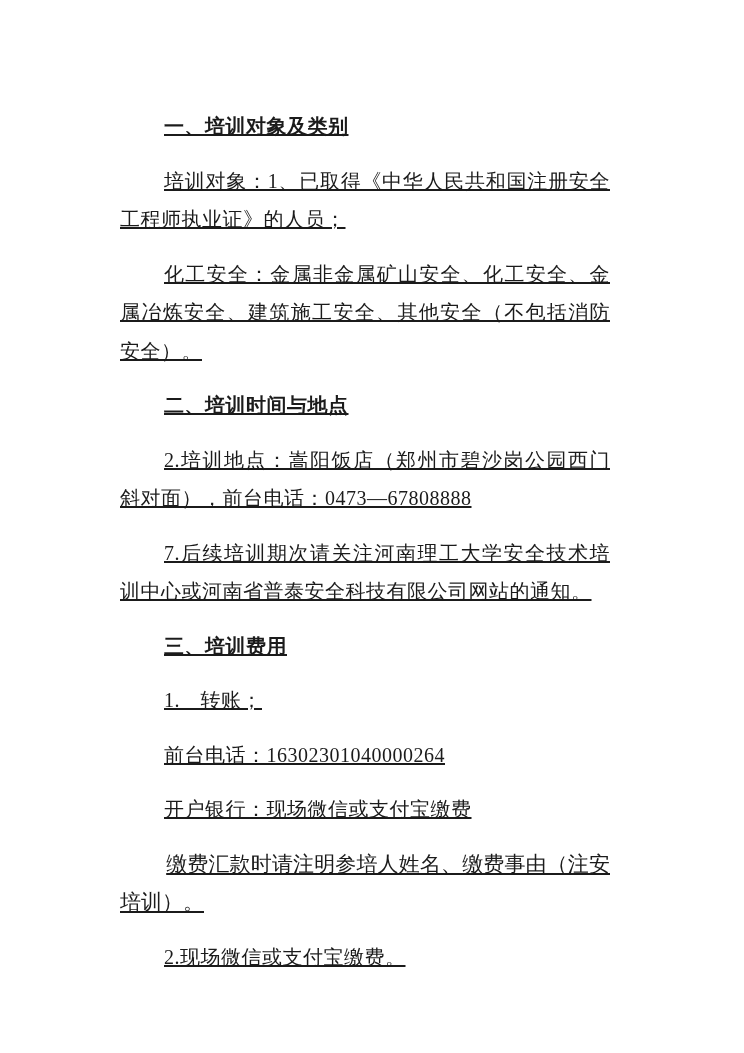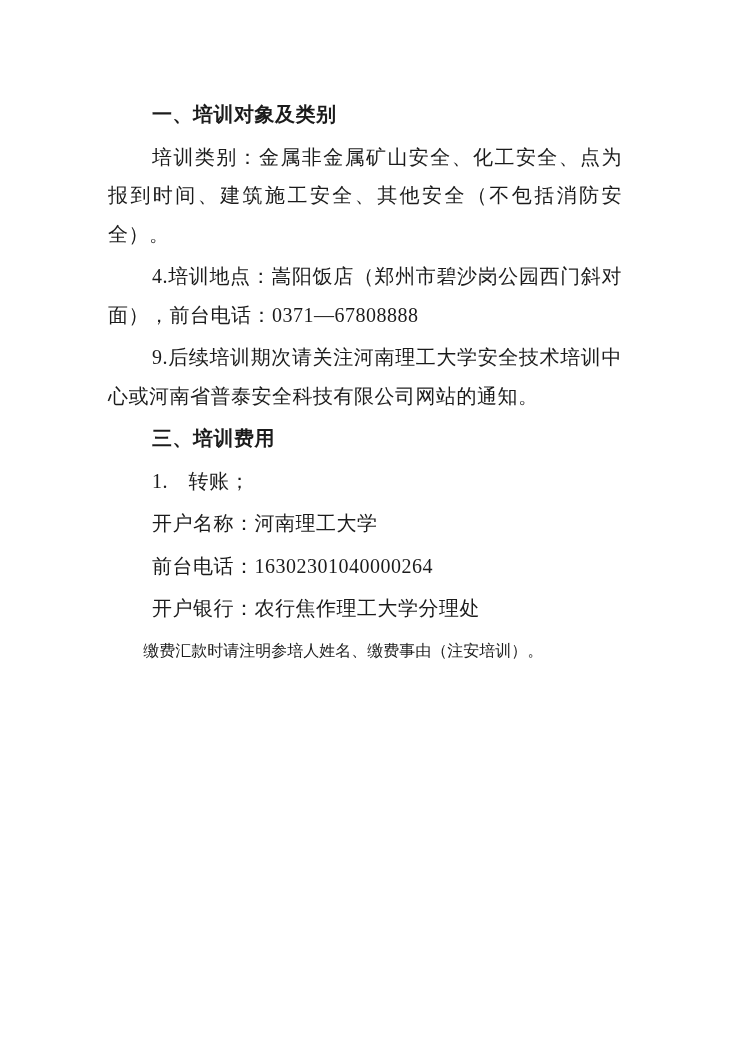--- a/index.html
+++ b/index.html
@@ -16,47 +16,50 @@
     font-family: "Liberation Serif", "DejaVu Serif", serif;
     color: #1b1b1b;
   }
   .content {
     position: absolute;
     left: 104px;
     top: 91px;
     width: 522px;
   }
   .content p {
-    margin: 4px;
+    margin: 16px;
     font-size: 20px;
     line-height: 38.5px;
     letter-spacing: 0.5px;
     text-align: justify;
     text-justify: inter-character;
     text-indent: 2.2em;
     word-break: break-all;
+    text-decoration: underline;
   }
   .content p.heading {
     font-weight: bold;
     text-align: left;
   }
   .content p.compress {
-    font-size: 16px;
+    font-size: 21px;
     letter-spacing: 0;
   }
 </style>
 </head>
 <body>
 
 <div class="page">
   <div class="content">
     <p class="heading">一、培训对象及类别</p>
-    <p class="body">培训类别：金属非金属矿山安全、化工安全、点为报到时间、建筑施工安全、其他安全（不包括消防安全）。</p>
-    <p class="body">4.培训地点：嵩阳饭店（郑州市碧沙岗公园西门斜对面），前台电话：0371—67808888</p>
-    <p class="body">9.后续培训期次请关注河南理工大学安全技术培训中心或河南省普泰安全科技有限公司网站的通知。</p>
+    <p class="body">培训对象：1、已取得《中华人民共和国注册安全工程师执业证》的人员；</p>
+    <p class="body">化工安全：金属非金属矿山安全、化工安全、金属冶炼安全、建筑施工安全、其他安全（不包括消防安全）。</p>
+    <p class="heading">二、培训时间与地点</p>
+    <p class="body">2.培训地点：嵩阳饭店（郑州市碧沙岗公园西门斜对面），前台电话：0473—67808888</p>
+    <p class="body">7.后续培训期次请关注河南理工大学安全技术培训中心或河南省普泰安全科技有限公司网站的通知。</p>
     <p class="heading">三、培训费用</p>
     <p class="body">1.　转账；</p>
-    <p class="body">开户名称：河南理工大学</p>
     <p class="body">前台电话：16302301040000264</p>
-    <p class="body">开户银行：农行焦作理工大学分理处</p>
+    <p class="body">开户银行：现场微信或支付宝缴费</p>
     <p class="body compress">缴费汇款时请注明参培人姓名、缴费事由（注安培训）。</p>
+    <p class="body">2.现场微信或支付宝缴费。</p>
   </div>
 </div>
 
 </body></html>

